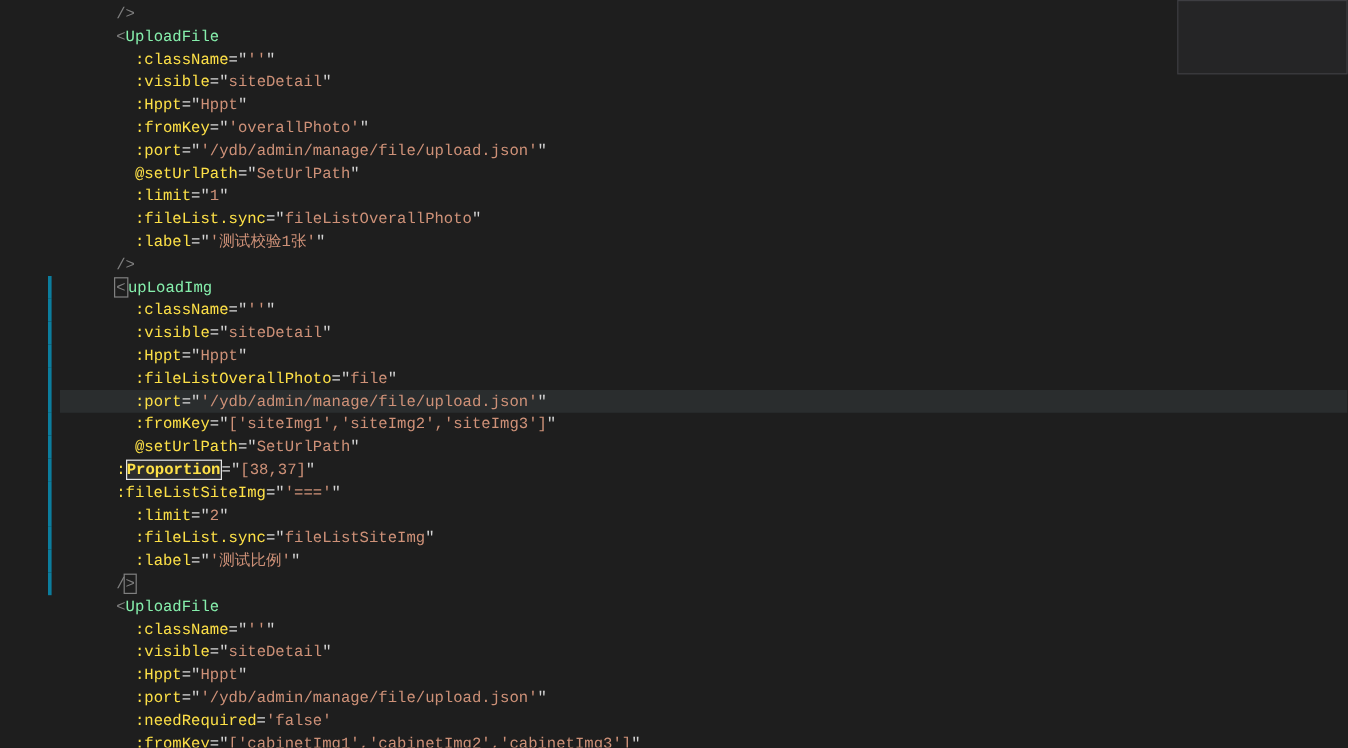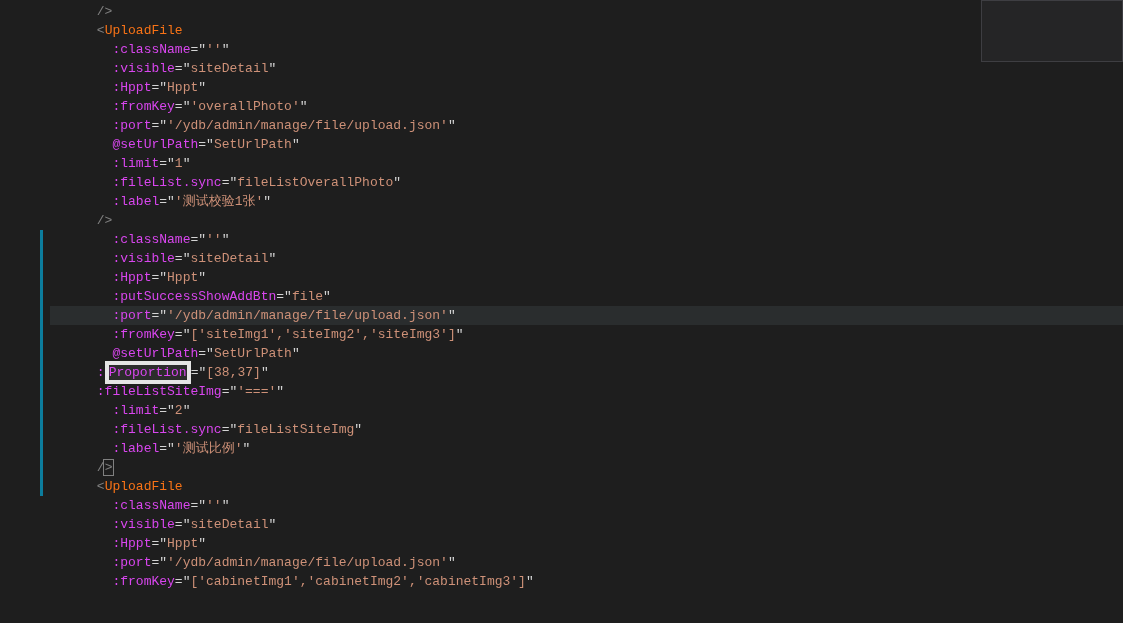--- a/index.html
+++ b/index.html
@@ -17,22 +17,22 @@
   .editor {
     position: relative;
     padding-left: 50px;
     padding-top: 2px;
   }
   .line {
     white-space: pre;
     height: 19px;
   }
   .tag { color: #808080; }
-  .component { color: #f97316; }
-  .attr { color: #d946ef; }
+  .component { color: #86efac; }
+  .attr { color: #fde047; }
   .eq { color: #d4d4d4; }
   .str { color: #ce9178; }
   .quote { color: #d4d4d4; }
   .indent-guide {
     color: #404040;
   }
   .minimap {
     position: absolute;
     right: 0;
     top: 0;
@@ -40,22 +40,23 @@
     height: 60px;
     background: #252526;
     border: 1px solid #3e3e42;
   }
   .cursor-box {
     border: 1px solid #808080;
     padding: 0 1px;
     margin-left: -2px;
   }
   .selected {
-    border: 4px solid #e5e5e5;
+    border: 1px solid #e5e5e5;
     background: rgba(100,100,100,0.2);
+    font-weight: bold;
   }
   .modified-marker {
     position: absolute;
     left: 40px;
     width: 3px;
     height: 19px;
     background: #0c7d9d;
   }
 </style>
 </head>
@@ -68,38 +69,40 @@
     <div class="line"><span class="indent-guide">        </span><span class="attr">:className</span><span class="eq">=</span><span class="quote">"</span><span class="str">''</span><span class="quote">"</span></div>
     <div class="line"><span class="indent-guide">        </span><span class="attr">:visible</span><span class="eq">=</span><span class="quote">"</span><span class="str">siteDetail</span><span class="quote">"</span></div>
     <div class="line"><span class="indent-guide">        </span><span class="attr">:Hppt</span><span class="eq">=</span><span class="quote">"</span><span class="str">Hppt</span><span class="quote">"</span></div>
     <div class="line"><span class="indent-guide">        </span><span class="attr">:fromKey</span><span class="eq">=</span><span class="quote">"</span><span class="str">'overallPhoto'</span><span class="quote">"</span></div>
     <div class="line"><span class="indent-guide">        </span><span class="attr">:port</span><span class="eq">=</span><span class="quote">"</span><span class="str">'/ydb/admin/manage/file/upload.json'</span><span class="quote">"</span></div>
     <div class="line"><span class="indent-guide">        </span><span class="attr">@setUrlPath</span><span class="eq">=</span><span class="quote">"</span><span class="str">SetUrlPath</span><span class="quote">"</span></div>
     <div class="line"><span class="indent-guide">        </span><span class="attr">:limit</span><span class="eq">=</span><span class="quote">"</span><span class="str">1</span><span class="quote">"</span></div>
     <div class="line"><span class="indent-guide">        </span><span class="attr">:fileList.sync</span><span class="eq">=</span><span class="quote">"</span><span class="str">fileListOverallPhoto</span><span class="quote">"</span></div>
     <div class="line"><span class="indent-guide">        </span><span class="attr">:label</span><span class="eq">=</span><span class="quote">"</span><span class="str">'测试校验1张'</span><span class="quote">"</span></div>
     <div class="line"><span class="indent-guide">      </span><span class="tag">/&gt;</span></div>
+    <div class="line"><span class="indent-guide">      </span><span class="cursor-box tag">&lt;</span><span class="component">upLoadImg</span></div>
     <div class="line"><span class="indent-guide">        </span><span class="attr">:className</span><span class="eq">=</span><span class="quote">"</span><span class="str">''</span><span class="quote">"</span></div>
     <div class="line"><span class="indent-guide">        </span><span class="attr">:visible</span><span class="eq">=</span><span class="quote">"</span><span class="str">siteDetail</span><span class="quote">"</span></div>
     <div class="line"><span class="indent-guide">        </span><span class="attr">:Hppt</span><span class="eq">=</span><span class="quote">"</span><span class="str">Hppt</span><span class="quote">"</span></div>
-    <div class="line"><span class="indent-guide">        </span><span class="attr">:putSuccessShowAddBtn</span><span class="eq">=</span><span class="quote">"</span><span class="str">file</span><span class="quote">"</span></div>
+    <div class="line"><span class="indent-guide">        </span><span class="attr">:fileListOverallPhoto</span><span class="eq">=</span><span class="quote">"</span><span class="str">file</span><span class="quote">"</span></div>
     <div class="line" style="background: rgb(42, 45, 46); width: 100%;"><span class="indent-guide">        </span><span class="attr">:port</span><span class="eq">=</span><span class="quote">"</span><span class="str">'/ydb/admin/manage/file/upload.json'</span><span class="quote">"</span></div>
     <div class="line"><span class="indent-guide">        </span><span class="attr">:fromKey</span><span class="eq">=</span><span class="quote">"</span><span class="str">['siteImg1','siteImg2','siteImg3']</span><span class="quote">"</span></div>
     <div class="line"><span class="indent-guide">        </span><span class="attr">@setUrlPath</span><span class="eq">=</span><span class="quote">"</span><span class="str">SetUrlPath</span><span class="quote">"</span></div>
     <div class="line"><span class="indent-guide">      </span><span class="attr">:</span><span class="attr selected">Proportion</span><span class="eq">=</span><span class="quote">"</span><span class="str">[38,37]</span><span class="quote">"</span></div>
     <div class="line"><span class="indent-guide">      </span><span class="attr">:fileListSiteImg</span><span class="eq">=</span><span class="quote">"</span><span class="str">'==='</span><span class="quote">"</span></div>
     <div class="line"><span class="indent-guide">        </span><span class="attr">:limit</span><span class="eq">=</span><span class="quote">"</span><span class="str">2</span><span class="quote">"</span></div>
     <div class="line"><span class="indent-guide">        </span><span class="attr">:fileList.sync</span><span class="eq">=</span><span class="quote">"</span><span class="str">fileListSiteImg</span><span class="quote">"</span></div>
     <div class="line"><span class="indent-guide">        </span><span class="attr">:label</span><span class="eq">=</span><span class="quote">"</span><span class="str">'测试比例'</span><span class="quote">"</span></div>
     <div class="line"><span class="indent-guide">      </span><span class="tag">/</span><span class="cursor-box tag">&gt;</span></div>
     <div class="line"><span class="indent-guide">      </span><span class="tag">&lt;</span><span class="component">UploadFile</span></div>
     <div class="line"><span class="indent-guide">        </span><span class="attr">:className</span><span class="eq">=</span><span class="quote">"</span><span class="str">''</span><span class="quote">"</span></div>
     <div class="line"><span class="indent-guide">        </span><span class="attr">:visible</span><span class="eq">=</span><span class="quote">"</span><span class="str">siteDetail</span><span class="quote">"</span></div>
     <div class="line"><span class="indent-guide">        </span><span class="attr">:Hppt</span><span class="eq">=</span><span class="quote">"</span><span class="str">Hppt</span><span class="quote">"</span></div>
     <div class="line"><span class="indent-guide">        </span><span class="attr">:port</span><span class="eq">=</span><span class="quote">"</span><span class="str">'/ydb/admin/manage/file/upload.json'</span><span class="quote">"</span></div>
+    <div class="line"><span class="indent-guide">        </span><span class="attr">:needRequired</span><span class="eq">=</span><span class="str">'false'</span></div>
     <div class="line"><span class="indent-guide">        </span><span class="attr">:fromKey</span><span class="eq">=</span><span class="quote">"</span><span class="str">['cabinetImg1','cabinetImg2','cabinetImg3']</span><span class="quote">"</span></div>
   </div>
 
 <div class="modified-marker" style="top: 230px;"></div>
 <div class="modified-marker" style="top: 249px;"></div>
 <div class="modified-marker" style="top: 268px;"></div>
 <div class="modified-marker" style="top: 287px;"></div>
 <div class="modified-marker" style="top: 306px;"></div>
 <div class="modified-marker" style="top: 325px;"></div>
 <div class="modified-marker" style="top: 344px;"></div>

